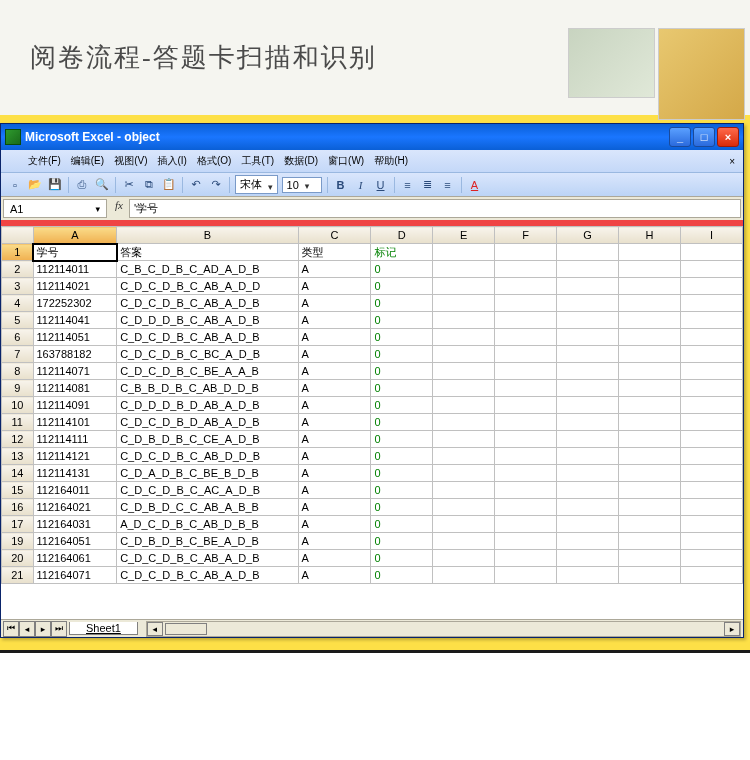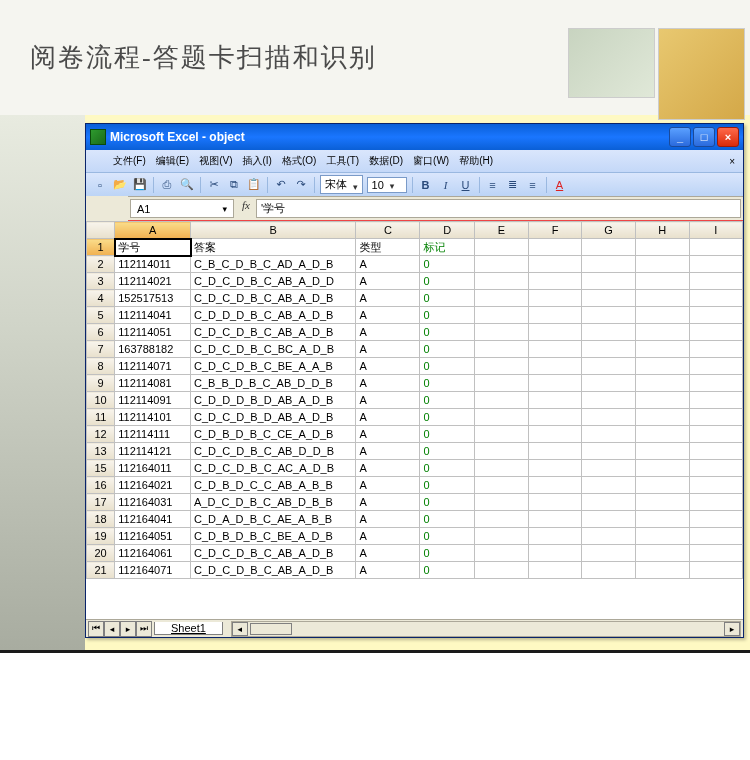--- a/index.html
+++ b/index.html
@@ -33,21 +33,22 @@
   width: 85px;
   height: 68px;
   background: linear-gradient(135deg, #d4c89a, #e8dfb8);
   border: 1px solid #ccc;
 }
 .slide-thumb.t1 { right: 95px; background: linear-gradient(135deg, #c8d4c0, #e0e8d8); }
 .slide-thumb.t2 { right: 5px; top: 28px; height: 90px; background: linear-gradient(135deg, #e8c870, #d4a848); }
 .slide-body {
   display: flex;
   height: 535px;
-  background: #fef9c3;
+  background: #fde047;
+  flex-direction: column;
 }
 .side-image {
   width: 85px;
   background: linear-gradient(180deg, #e8ebe0 0%, #d0d4c8 40%, #a8aca0 100%);
   flex-shrink: 0;
 }
 .excel-window {
   flex: 1;
   border: 1px solid #0a246a;
   margin: 8px 6px 12px 0;
@@ -134,22 +135,21 @@
   font-size: 11px;
   display: flex;
   align-items: flex-end;
   margin: 0 2px;
 }
 .font-combo .arrow { margin-left: 6px; font-size: 9px; color:#333;}
 .formula-bar {
   display: flex;
   background: #ece9d8;
   border-top: 1px solid #aca899;
-  border-bottom: 1px solid #ef4444;
-  margin-left: 42px;
+  border-bottom: 6px solid #ef4444;
 }
 .name-box {
   width: 90px;
   background: #fff;
   border: 1px solid #aca899;
   padding: 1px 6px;
   margin: 2px;
   display: flex;
   align-items: center;
   justify-content: space-between;
@@ -404,21 +404,21 @@
               <td class="col-C">A</td>
               <td class="col-D" style="color:#008000">0</td>
               <td class="col-rest"></td>
               <td class="col-rest"></td>
               <td class="col-rest"></td>
               <td class="col-rest"></td>
               <td class="col-rest"></td>
             </tr>
             <tr>
               <td class="row-head">4</td>
-              <td class="col-A">152517513</td>
+              <td class="col-A">172252302</td>
               <td class="col-B">C_D_C_D_B_C_AB_A_D_B</td>
               <td class="col-C">A</td>
               <td class="col-D" style="color:#008000">0</td>
               <td class="col-rest"></td>
               <td class="col-rest"></td>
               <td class="col-rest"></td>
               <td class="col-rest"></td>
               <td class="col-rest"></td>
             </tr>
             <tr>
@@ -523,20 +523,32 @@
               <td class="col-B">C_D_C_D_B_C_AB_D_D_B</td>
               <td class="col-C">A</td>
               <td class="col-D" style="color:#008000">0</td>
               <td class="col-rest"></td>
               <td class="col-rest"></td>
               <td class="col-rest"></td>
               <td class="col-rest"></td>
               <td class="col-rest"></td>
             </tr>
             <tr>
+              <td class="row-head">14</td>
+              <td class="col-A">112114131</td>
+              <td class="col-B">C_D_A_D_B_C_BE_B_D_B</td>
+              <td class="col-C">A</td>
+              <td class="col-D" style="color:#008000">0</td>
+              <td class="col-rest"></td>
+              <td class="col-rest"></td>
+              <td class="col-rest"></td>
+              <td class="col-rest"></td>
+              <td class="col-rest"></td>
+            </tr>
+            <tr>
               <td class="row-head">15</td>
               <td class="col-A">112164011</td>
               <td class="col-B">C_D_C_D_B_C_AC_A_D_B</td>
               <td class="col-C">A</td>
               <td class="col-D" style="color:#008000">0</td>
               <td class="col-rest"></td>
               <td class="col-rest"></td>
               <td class="col-rest"></td>
               <td class="col-rest"></td>
               <td class="col-rest"></td>
@@ -550,32 +562,20 @@
               <td class="col-rest"></td>
               <td class="col-rest"></td>
               <td class="col-rest"></td>
               <td class="col-rest"></td>
               <td class="col-rest"></td>
             </tr>
             <tr>
               <td class="row-head">17</td>
               <td class="col-A">112164031</td>
               <td class="col-B">A_D_C_D_B_C_AB_D_B_B</td>
-              <td class="col-C">A</td>
-              <td class="col-D" style="color:#008000">0</td>
-              <td class="col-rest"></td>
-              <td class="col-rest"></td>
-              <td class="col-rest"></td>
-              <td class="col-rest"></td>
-              <td class="col-rest"></td>
-            </tr>
-            <tr>
-              <td class="row-head">18</td>
-              <td class="col-A">112164041</td>
-              <td class="col-B">C_D_A_D_B_C_AE_A_B_B</td>
               <td class="col-C">A</td>
               <td class="col-D" style="color:#008000">0</td>
               <td class="col-rest"></td>
               <td class="col-rest"></td>
               <td class="col-rest"></td>
               <td class="col-rest"></td>
               <td class="col-rest"></td>
             </tr>
             <tr>
               <td class="row-head">19</td>

